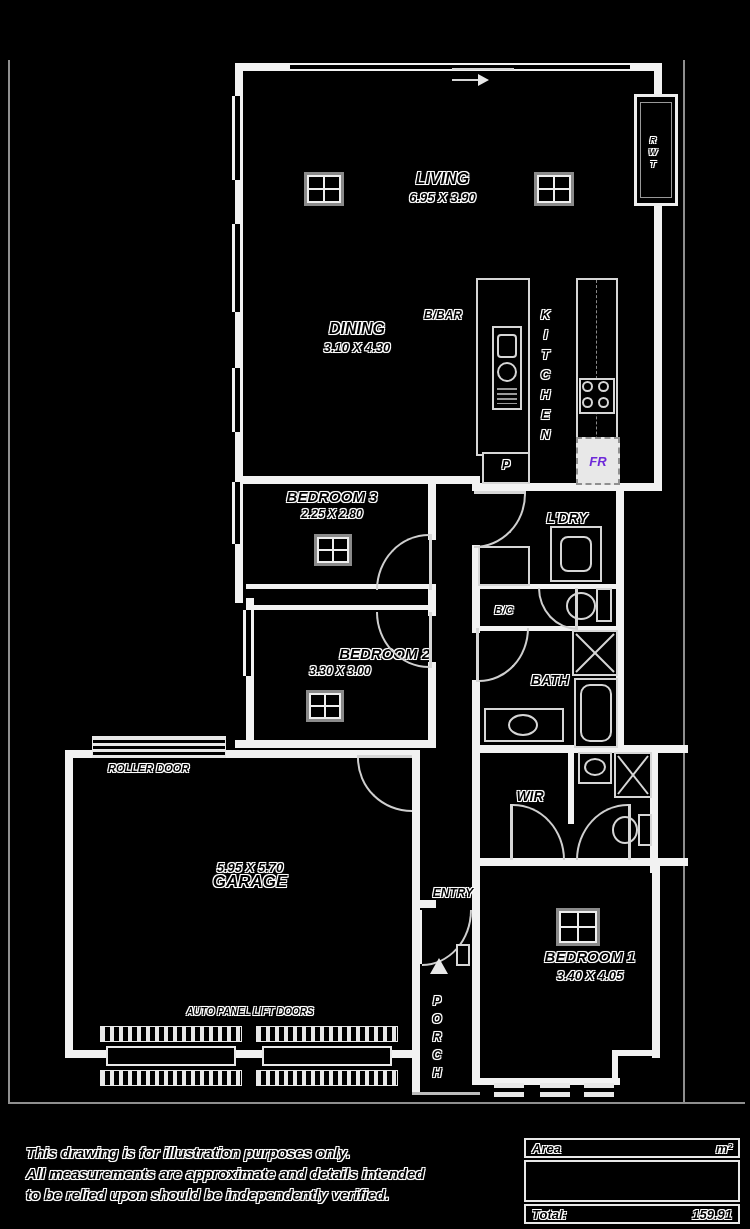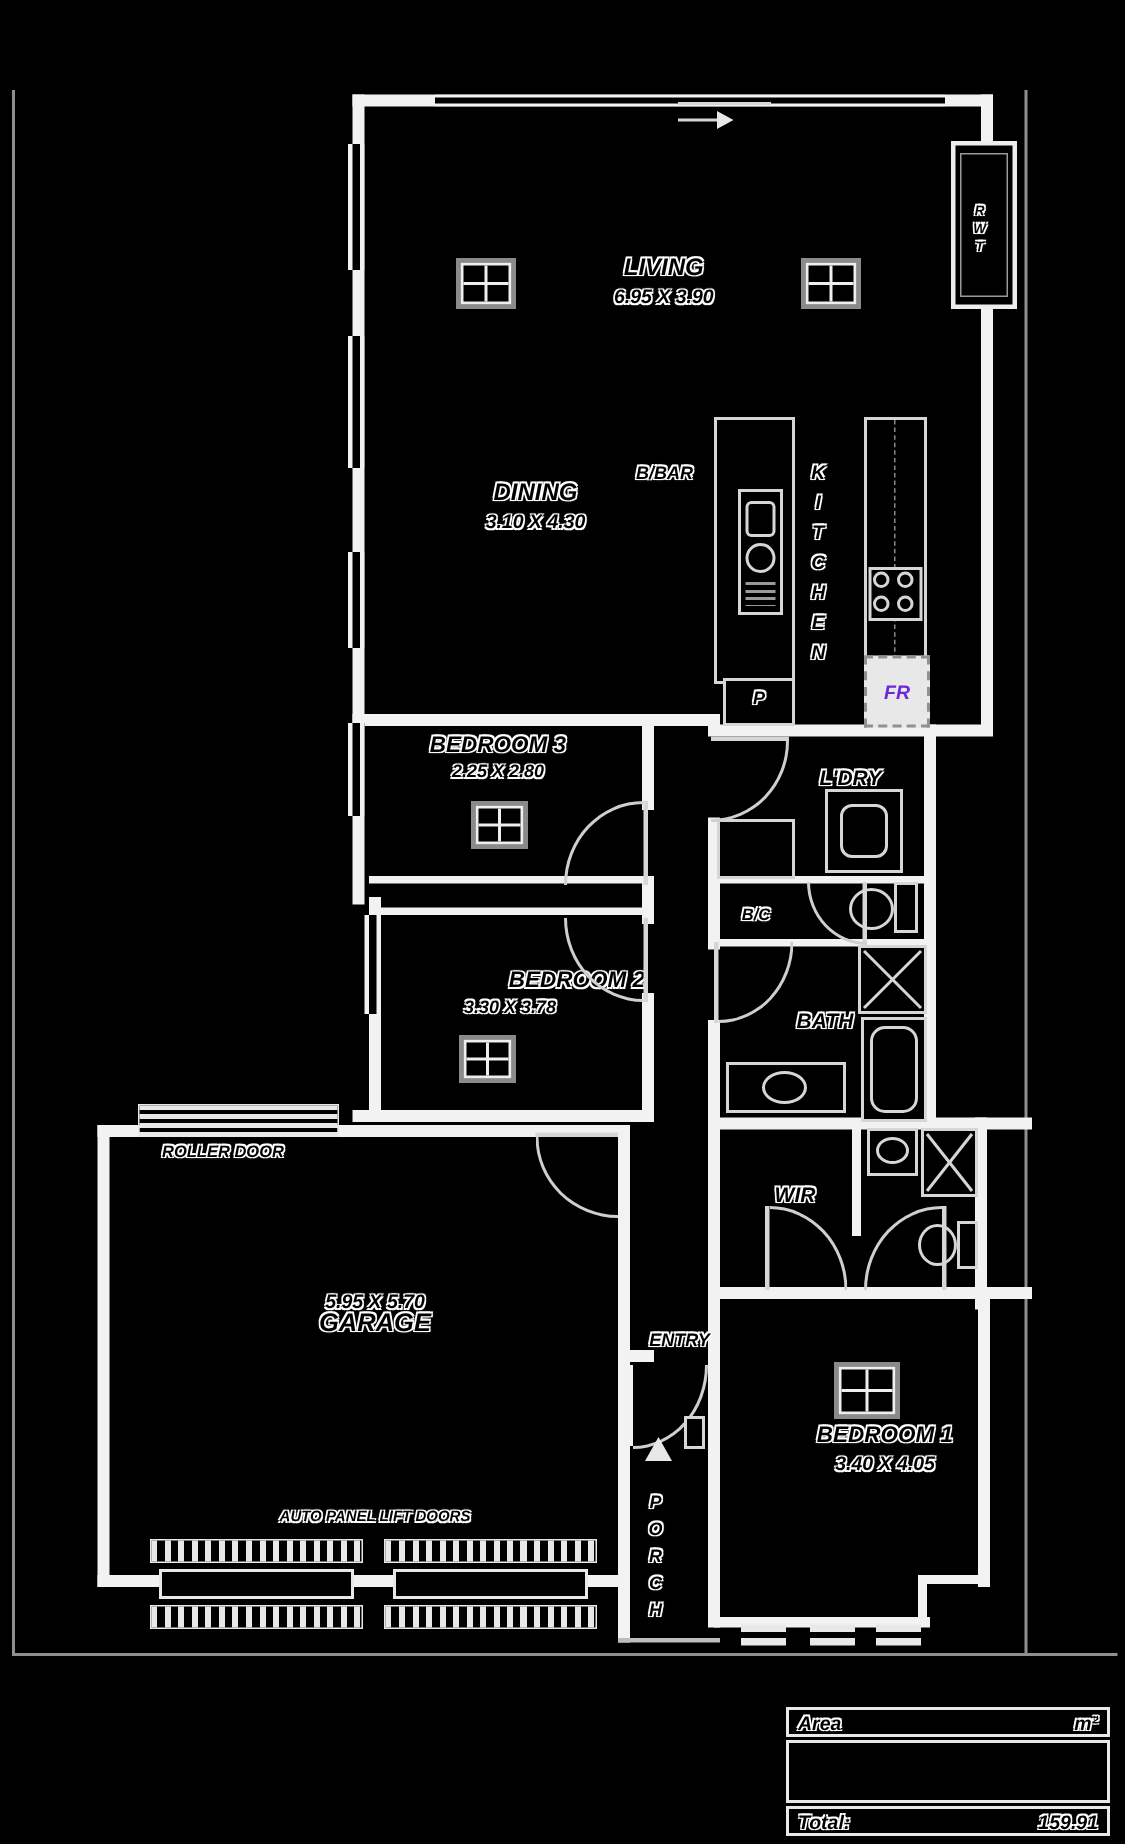--- a/index.html
+++ b/index.html
@@ -110,21 +110,21 @@
   <div class="lbl vtext ctr" style="left:538px;top:292px;width:20px;height:170px;font-size:13px;letter-spacing:5px;">KITCHEN</div>
   <div class="lbl" style="left:424px;top:308px;font-size:12px;">B/BAR</div>
 
   <div class="lbl ctr" style="left:360px;top:170px;width:165px;font-size:16px;">LIVING</div>
   <div class="lbl ctr" style="left:360px;top:190px;width:165px;font-size:13px;">6.95 X 3.90</div>
   <div class="lbl ctr" style="left:272px;top:320px;width:170px;font-size:16px;">DINING</div>
   <div class="lbl ctr" style="left:272px;top:340px;width:170px;font-size:13px;">3.10 X 4.30</div>
   <div class="lbl ctr" style="left:242px;top:488px;width:180px;font-size:15px;">BEDROOM 3</div>
   <div class="lbl ctr" style="left:242px;top:507px;width:180px;font-size:12px;">2.25 X 2.80</div>
   <div class="lbl ctr" style="left:250px;top:645px;width:180px;font-size:15px;text-align:right;">BEDROOM 2</div>
-  <div class="lbl ctr" style="left:250px;top:664px;width:180px;font-size:12px;">3.30 X 3.78</div>
+  <div class="lbl ctr" style="left:250px;top:664px;width:180px;font-size:12px;">3.30 X 3.00</div>
   <div class="lbl ctr" style="left:495px;top:948px;width:190px;font-size:15px;">BEDROOM 1</div>
   <div class="lbl ctr" style="left:495px;top:968px;width:190px;font-size:13px;">3.40 X 4.05</div>
   <div class="lbl ctr" style="left:522px;top:510px;width:90px;font-size:14px;">L'DRY</div>
   <div class="lbl ctr" style="left:505px;top:672px;width:90px;font-size:14px;">BATH</div>
   <div class="lbl ctr" style="left:492px;top:788px;width:76px;font-size:14px;">WIR</div>
   <div class="lbl ctr" style="left:165px;top:872px;width:170px;font-size:17px;">GARAGE</div>
   <div class="lbl ctr" style="left:165px;top:860px;width:170px;font-size:13px;">5.95 X 5.70</div>
   <div class="lbl ctr" style="left:430px;top:886px;width:46px;font-size:12px;">ENTRY</div>
 
   <div class="grid-icon" style="left:304px;top:172px;width:40px;height:34px;">
@@ -227,14 +227,19 @@
         <span class="lbl2">Garage:</span>
         <span class="lbl2">33.91</span>
       </div>
     </div>
     <div class="trow">
       <span class="lbl2">Total:</span>
       <span class="lbl2">159.91</span>
     </div>
   </div>
 
+  <div style="position:absolute;left:26px;top:1142px;width:480px;">
+    <div class="lbl" style="position:static;font-size:15px;line-height:21px;">This drawing is for illustration purposes only.</div>
+    <div class="lbl" style="position:static;font-size:15px;line-height:21px;">All measurements are approximate and details intended</div>
+    <div class="lbl" style="position:static;font-size:15px;line-height:21px;">to be relied upon should be independently verified.</div>
+  </div>
 
 </div>
 
 </body></html>

